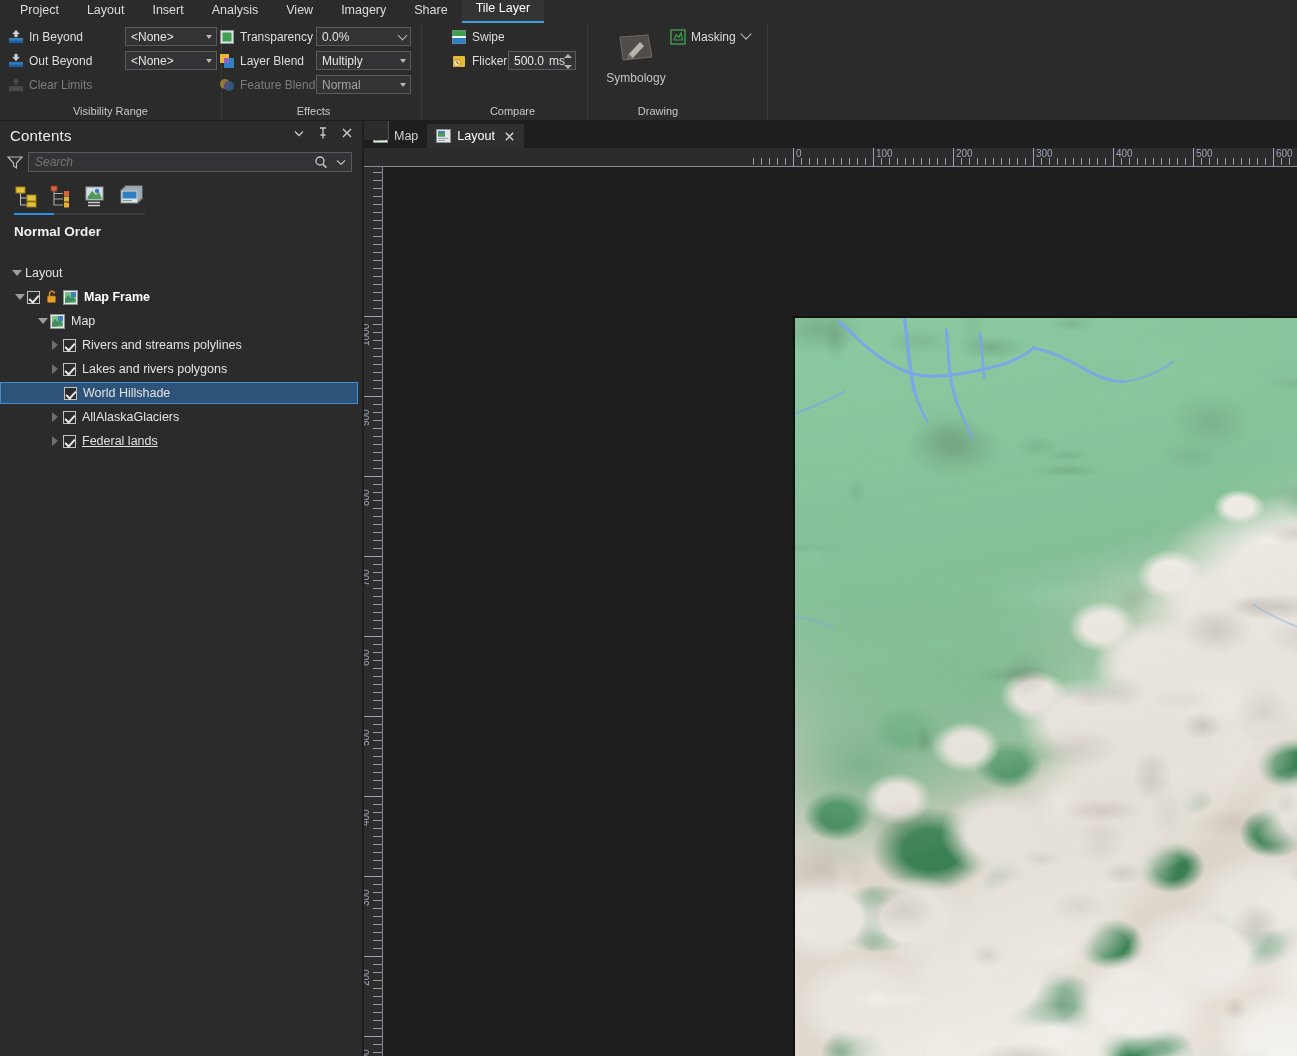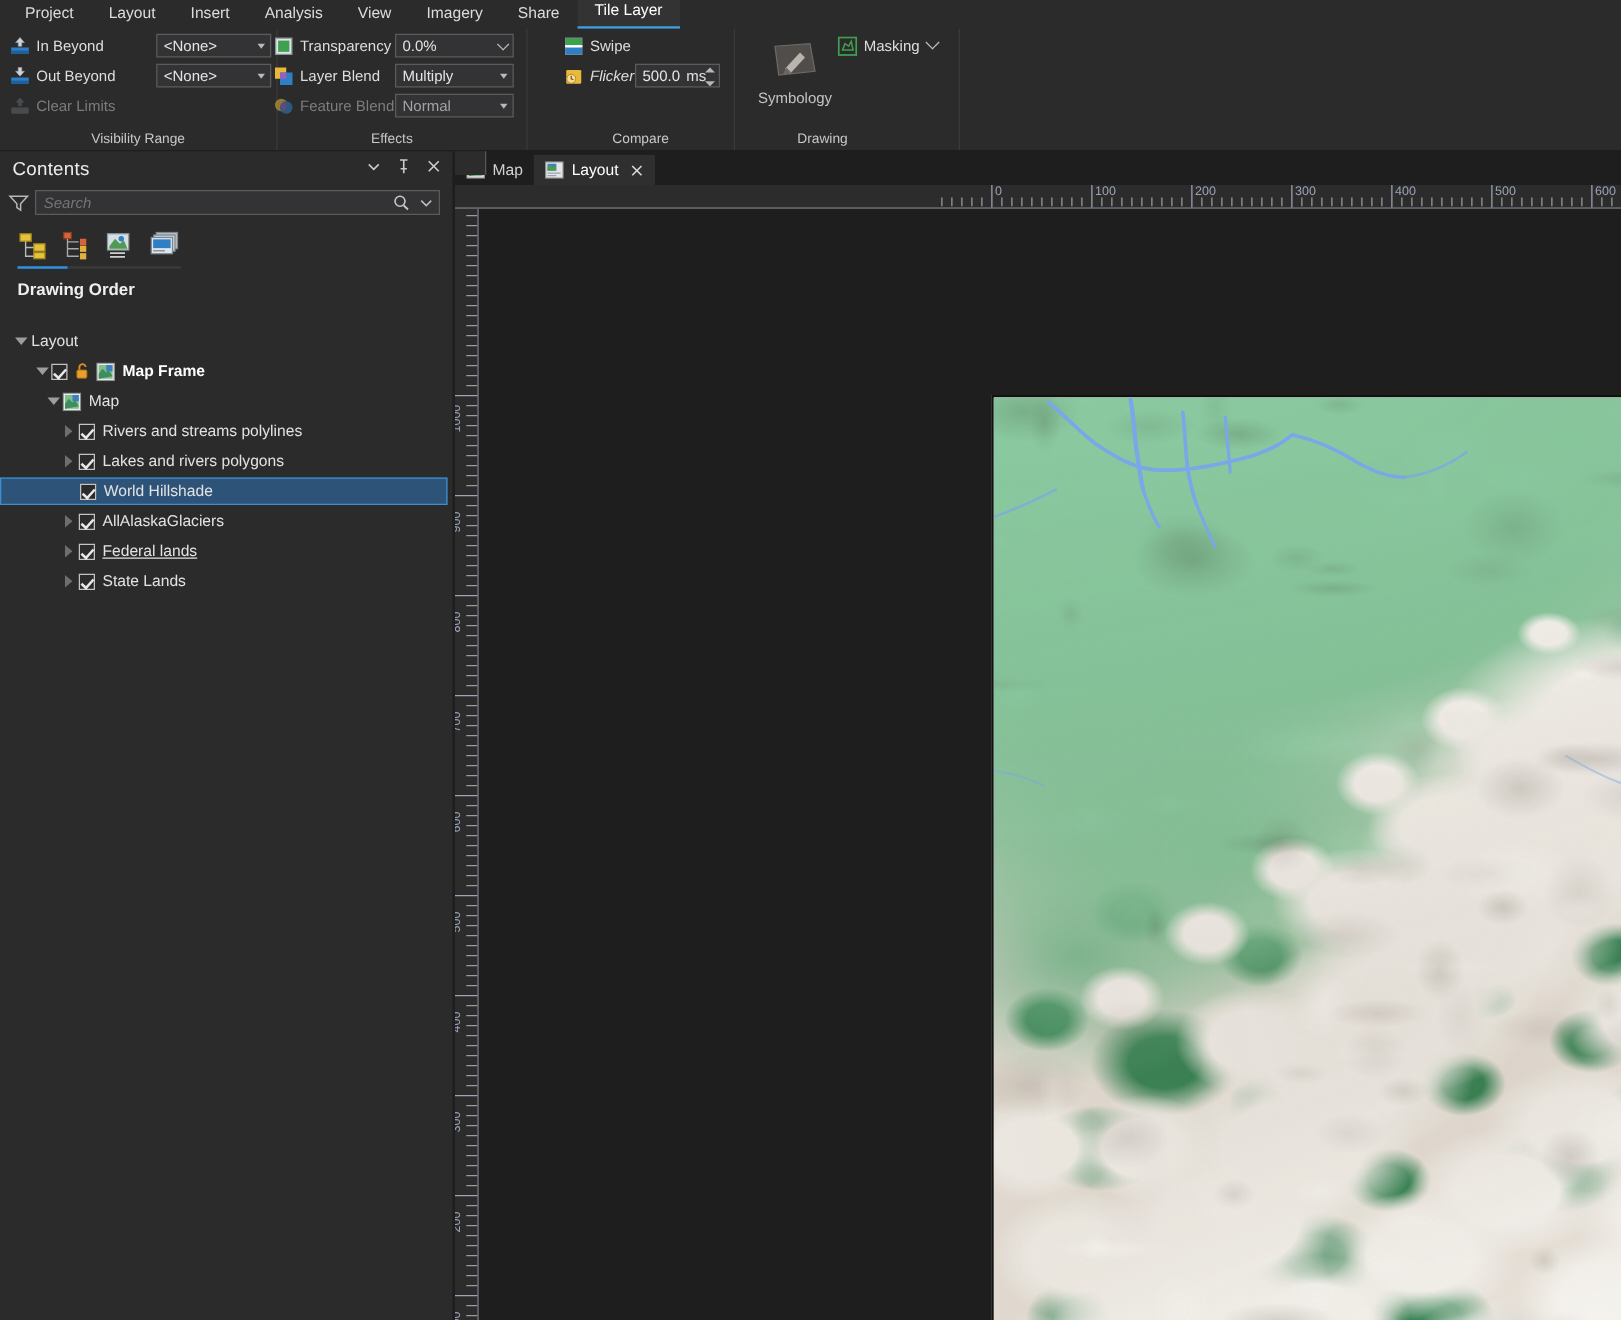--- a/index.html
+++ b/index.html
@@ -381,21 +381,21 @@
             <svg viewBox="0 0 16 16" width="16" height="16">
               <rect x="1.5" y="1.5" width="13" height="13" fill="#cfe0ec" stroke="#7f8d97"></rect>
               <rect x="1.5" y="1.5" width="13" height="5.5" fill="#3fa04f"></rect>
               <rect x="1.5" y="9" width="13" height="5.5" fill="#2f7fc4"></rect>
               <rect x="1" y="7.2" width="14" height="1.6" fill="#ffffff"></rect>
             </svg>
           </span>
           <span class="rlabel">Swipe</span>
         </div>
 
-        <div class="rrow" style="left:13px; top:28px;font-style:italic;">
+        <div class="rrow" style="left:13px; top:28px;">
           <span class="ricon">
             <svg viewBox="0 0 16 16" width="16" height="16">
               <rect x="2" y="3" width="12" height="11" rx="1" fill="#e9b93c"></rect>
               <circle cx="6" cy="10" r="3.6" fill="#f6de9a" stroke="#b38a20" stroke-width=".8"></circle>
               <path d="M6 7.6 L6 10 L7.8 10.8" stroke="#7a5c10" stroke-width="1" fill="none"></path>
             </svg>
           </span>
           <span class="rlabel">Flicker</span>
         </div>
         <div class="spin" style="left:70px; top:28px; width:68px;">
@@ -514,28 +514,28 @@
           <rect x="6" y="2" width="17" height="13" fill="#b9c4cc" stroke="#7e878e"></rect>
           <rect x="4" y="4" width="17" height="13" fill="#c7d2da" stroke="#7e878e"></rect>
           <rect x="2" y="6" width="17" height="13" fill="#dfe6eb" stroke="#7e878e"></rect>
           <rect x="3.5" y="7.5" width="14" height="7" fill="#2f7fc4"></rect>
           <path d="M3.5 16.5 L13 16.5" stroke="#8a959c" stroke-width="1.2"></path>
         </svg>
       </span>
     </div>
     <div id="ct-tabs-underline"></div>
 
-    <div id="drawing-order">Drawing Order</div>
+    <div id="drawing-order">Normal Order</div>
 
     <div id="tree">
         <div class="trow" style="padding-left: 10px;">
           <span class="tri open"></span>
           <span class="tlabel">Layout</span>
         </div>
-        <div class="trow" style="padding-left: 27px; text-align: right;">
+        <div class="trow" style="padding-left: 13px; text-align: right;">
           <span class="tri open"></span>
           <span class="cbx checked"></span>
           <span class="lockicon"><svg viewBox="0 0 14 14" width="14" height="14">
               <path d="M4.5 6 L4.5 4 A2.5 2.5 0 0 1 9.5 3.6" fill="none" stroke="#e08b23" stroke-width="1.5"></path>
               <rect x="2.5" y="6" width="8" height="6.5" rx="1" fill="#e8a02a" stroke="#a86d10" stroke-width=".7"></rect>
             </svg></span>
           <span class="layericon"><svg viewBox="0 0 15 15" width="15" height="15">
               <rect x="0.5" y="0.5" width="14" height="14" fill="#e9e9e9" stroke="#8d8d8d"></rect>
               <rect x="2" y="2" width="11" height="11" fill="#7fc08a"></rect>
               <path d="M2 9 L5 5 L8 8 L10 6 L13 11 L2 13 Z" fill="#3f8c5c"></path>
@@ -570,25 +570,20 @@
         </div>
         <div class="trow" style="padding-left: 49px;">
           <span class="tri closed"></span>
           <span class="cbx checked"></span>
           <span class="tlabel">AllAlaskaGlaciers</span>
         </div>
         <div class="trow" style="padding-left: 49px; text-decoration: underline;">
           <span class="tri closed"></span>
           <span class="cbx checked"></span>
           <span class="tlabel">Federal lands</span>
-        </div>
-        <div class="trow" style="padding-left: 49px;">
-          <span class="tri closed"></span>
-          <span class="cbx checked"></span>
-          <span class="tlabel">State Lands</span>
         </div>
       </div>
   </div>
 
   <div id="view">
     <div id="view-tabs">
         <div class="vtab">
           <span class="vicon"><svg viewBox="0 0 15 14" width="15" height="14">
               <rect x="0.5" y="0.5" width="14" height="13" fill="#e9e9e9" stroke="#8d8d8d"></rect>
               <rect x="2" y="2" width="11" height="10" fill="#7fc08a"></rect>

